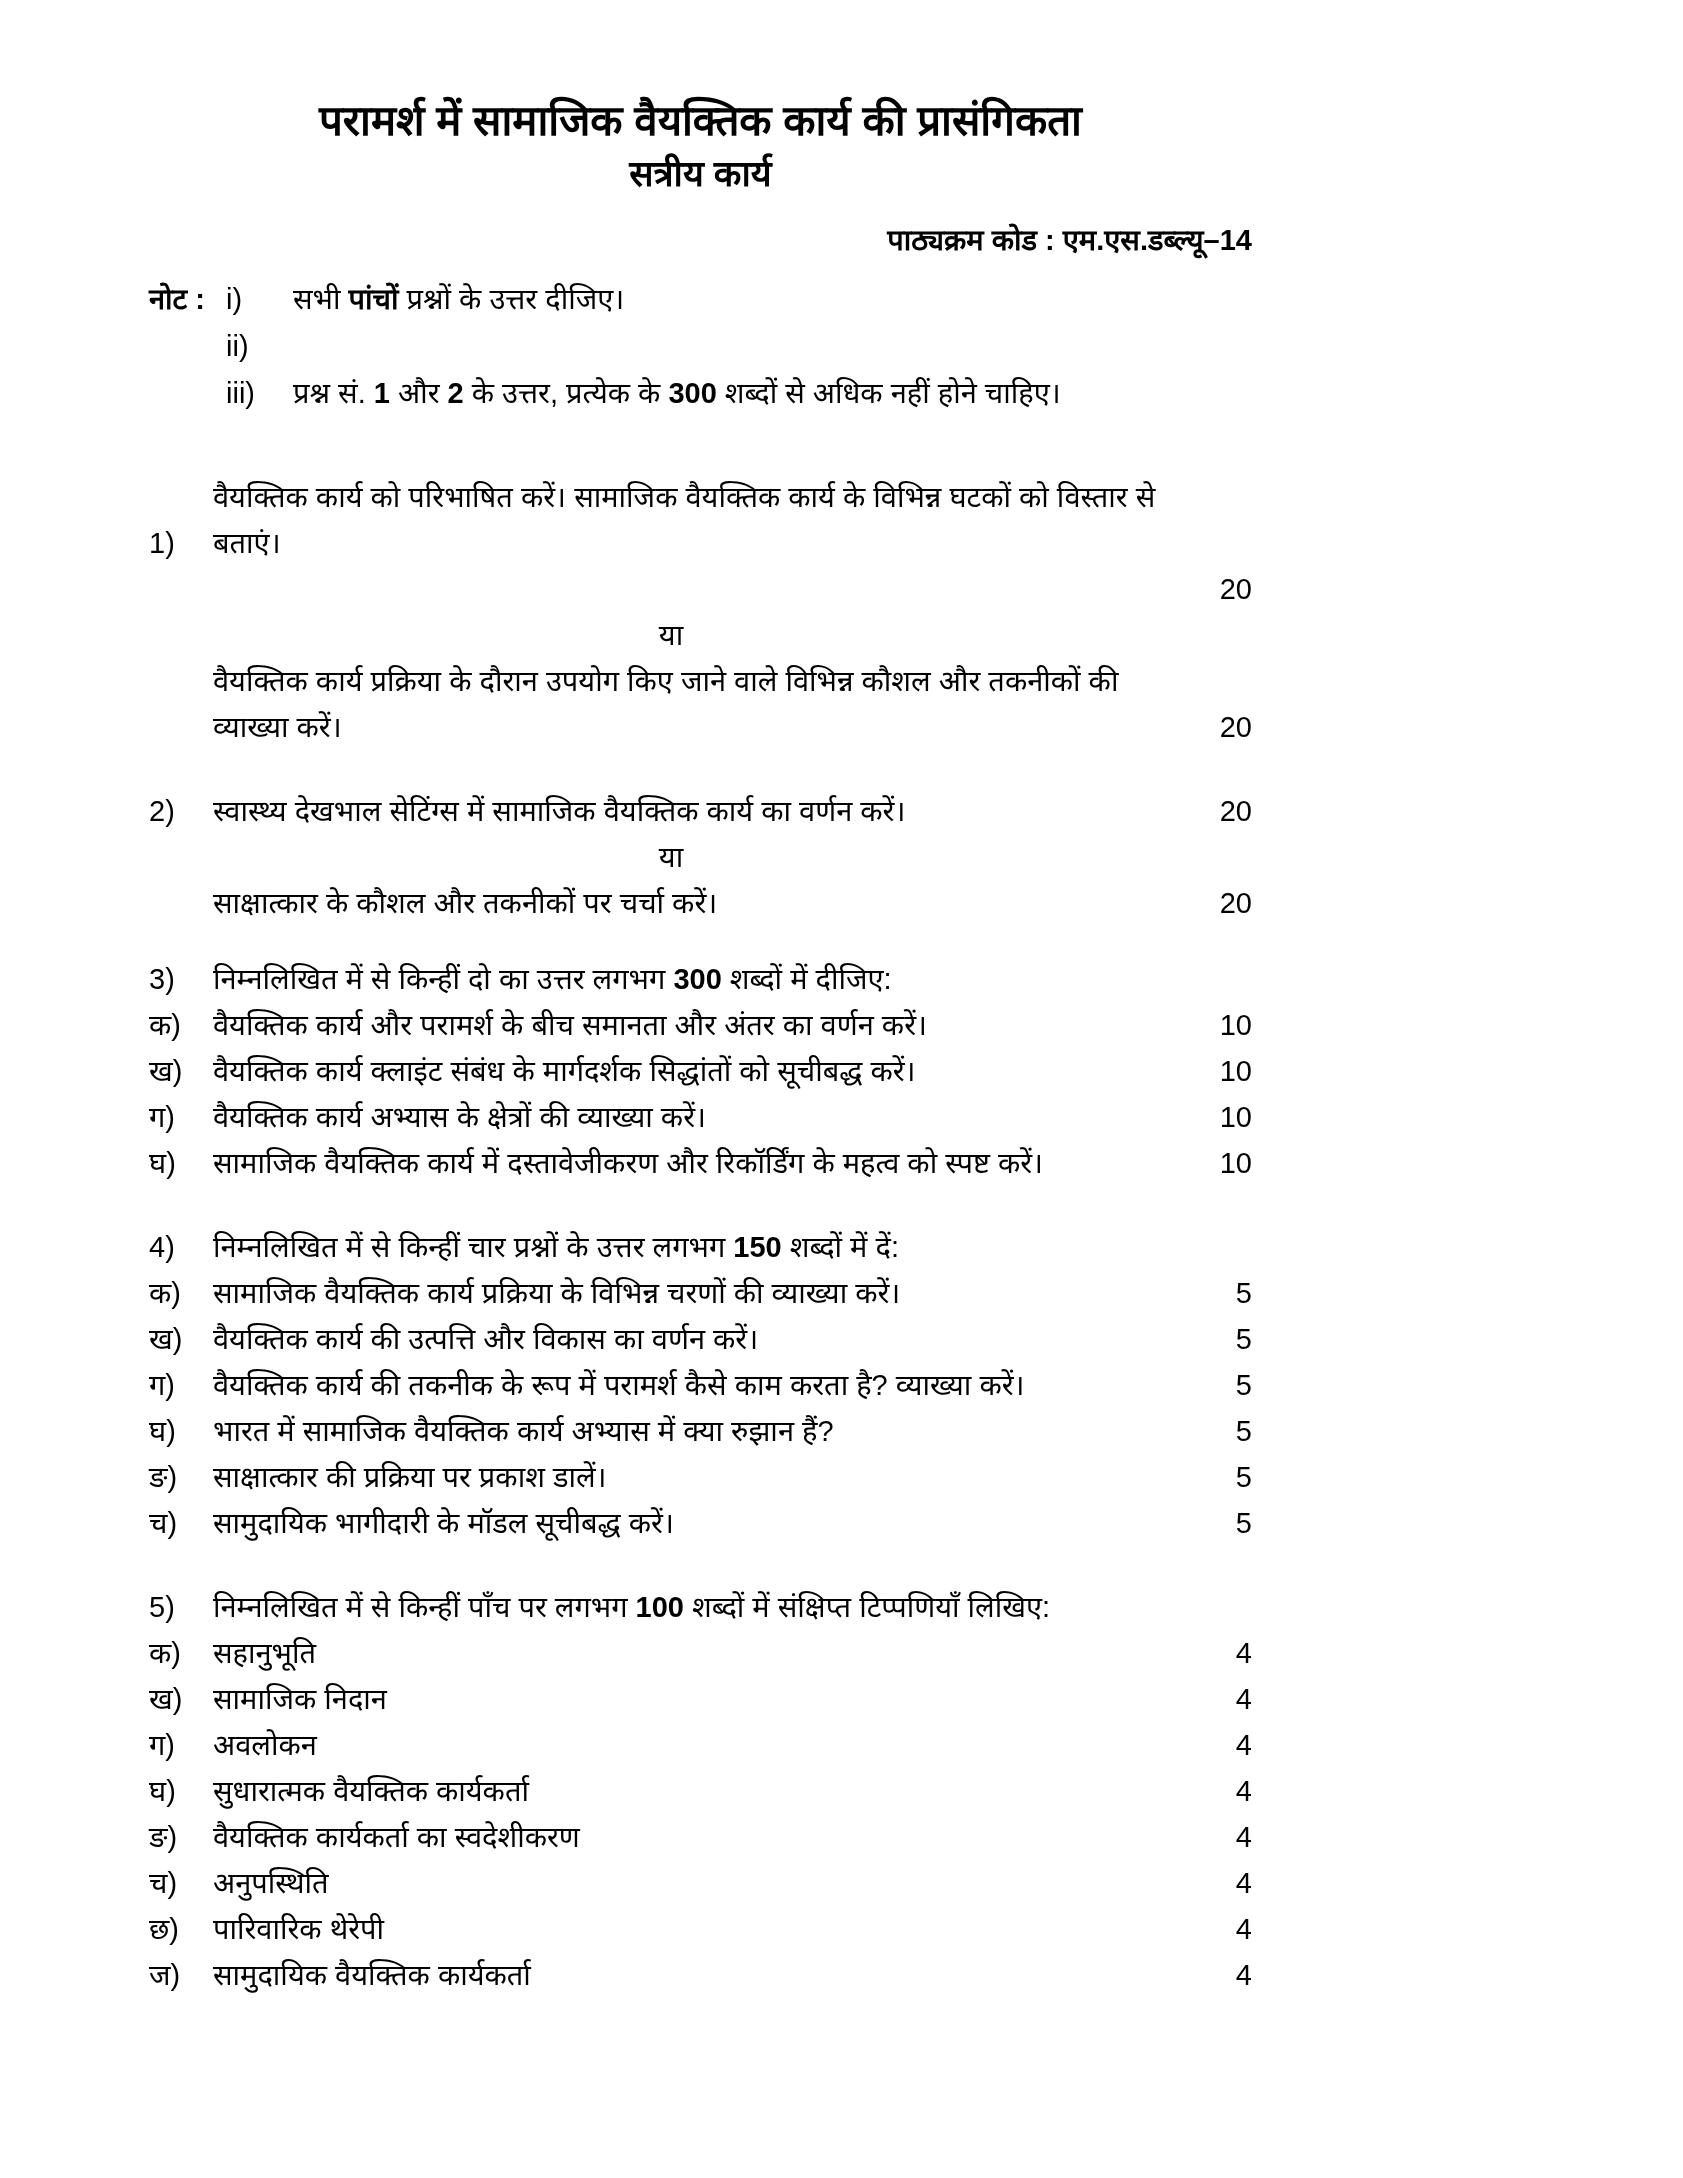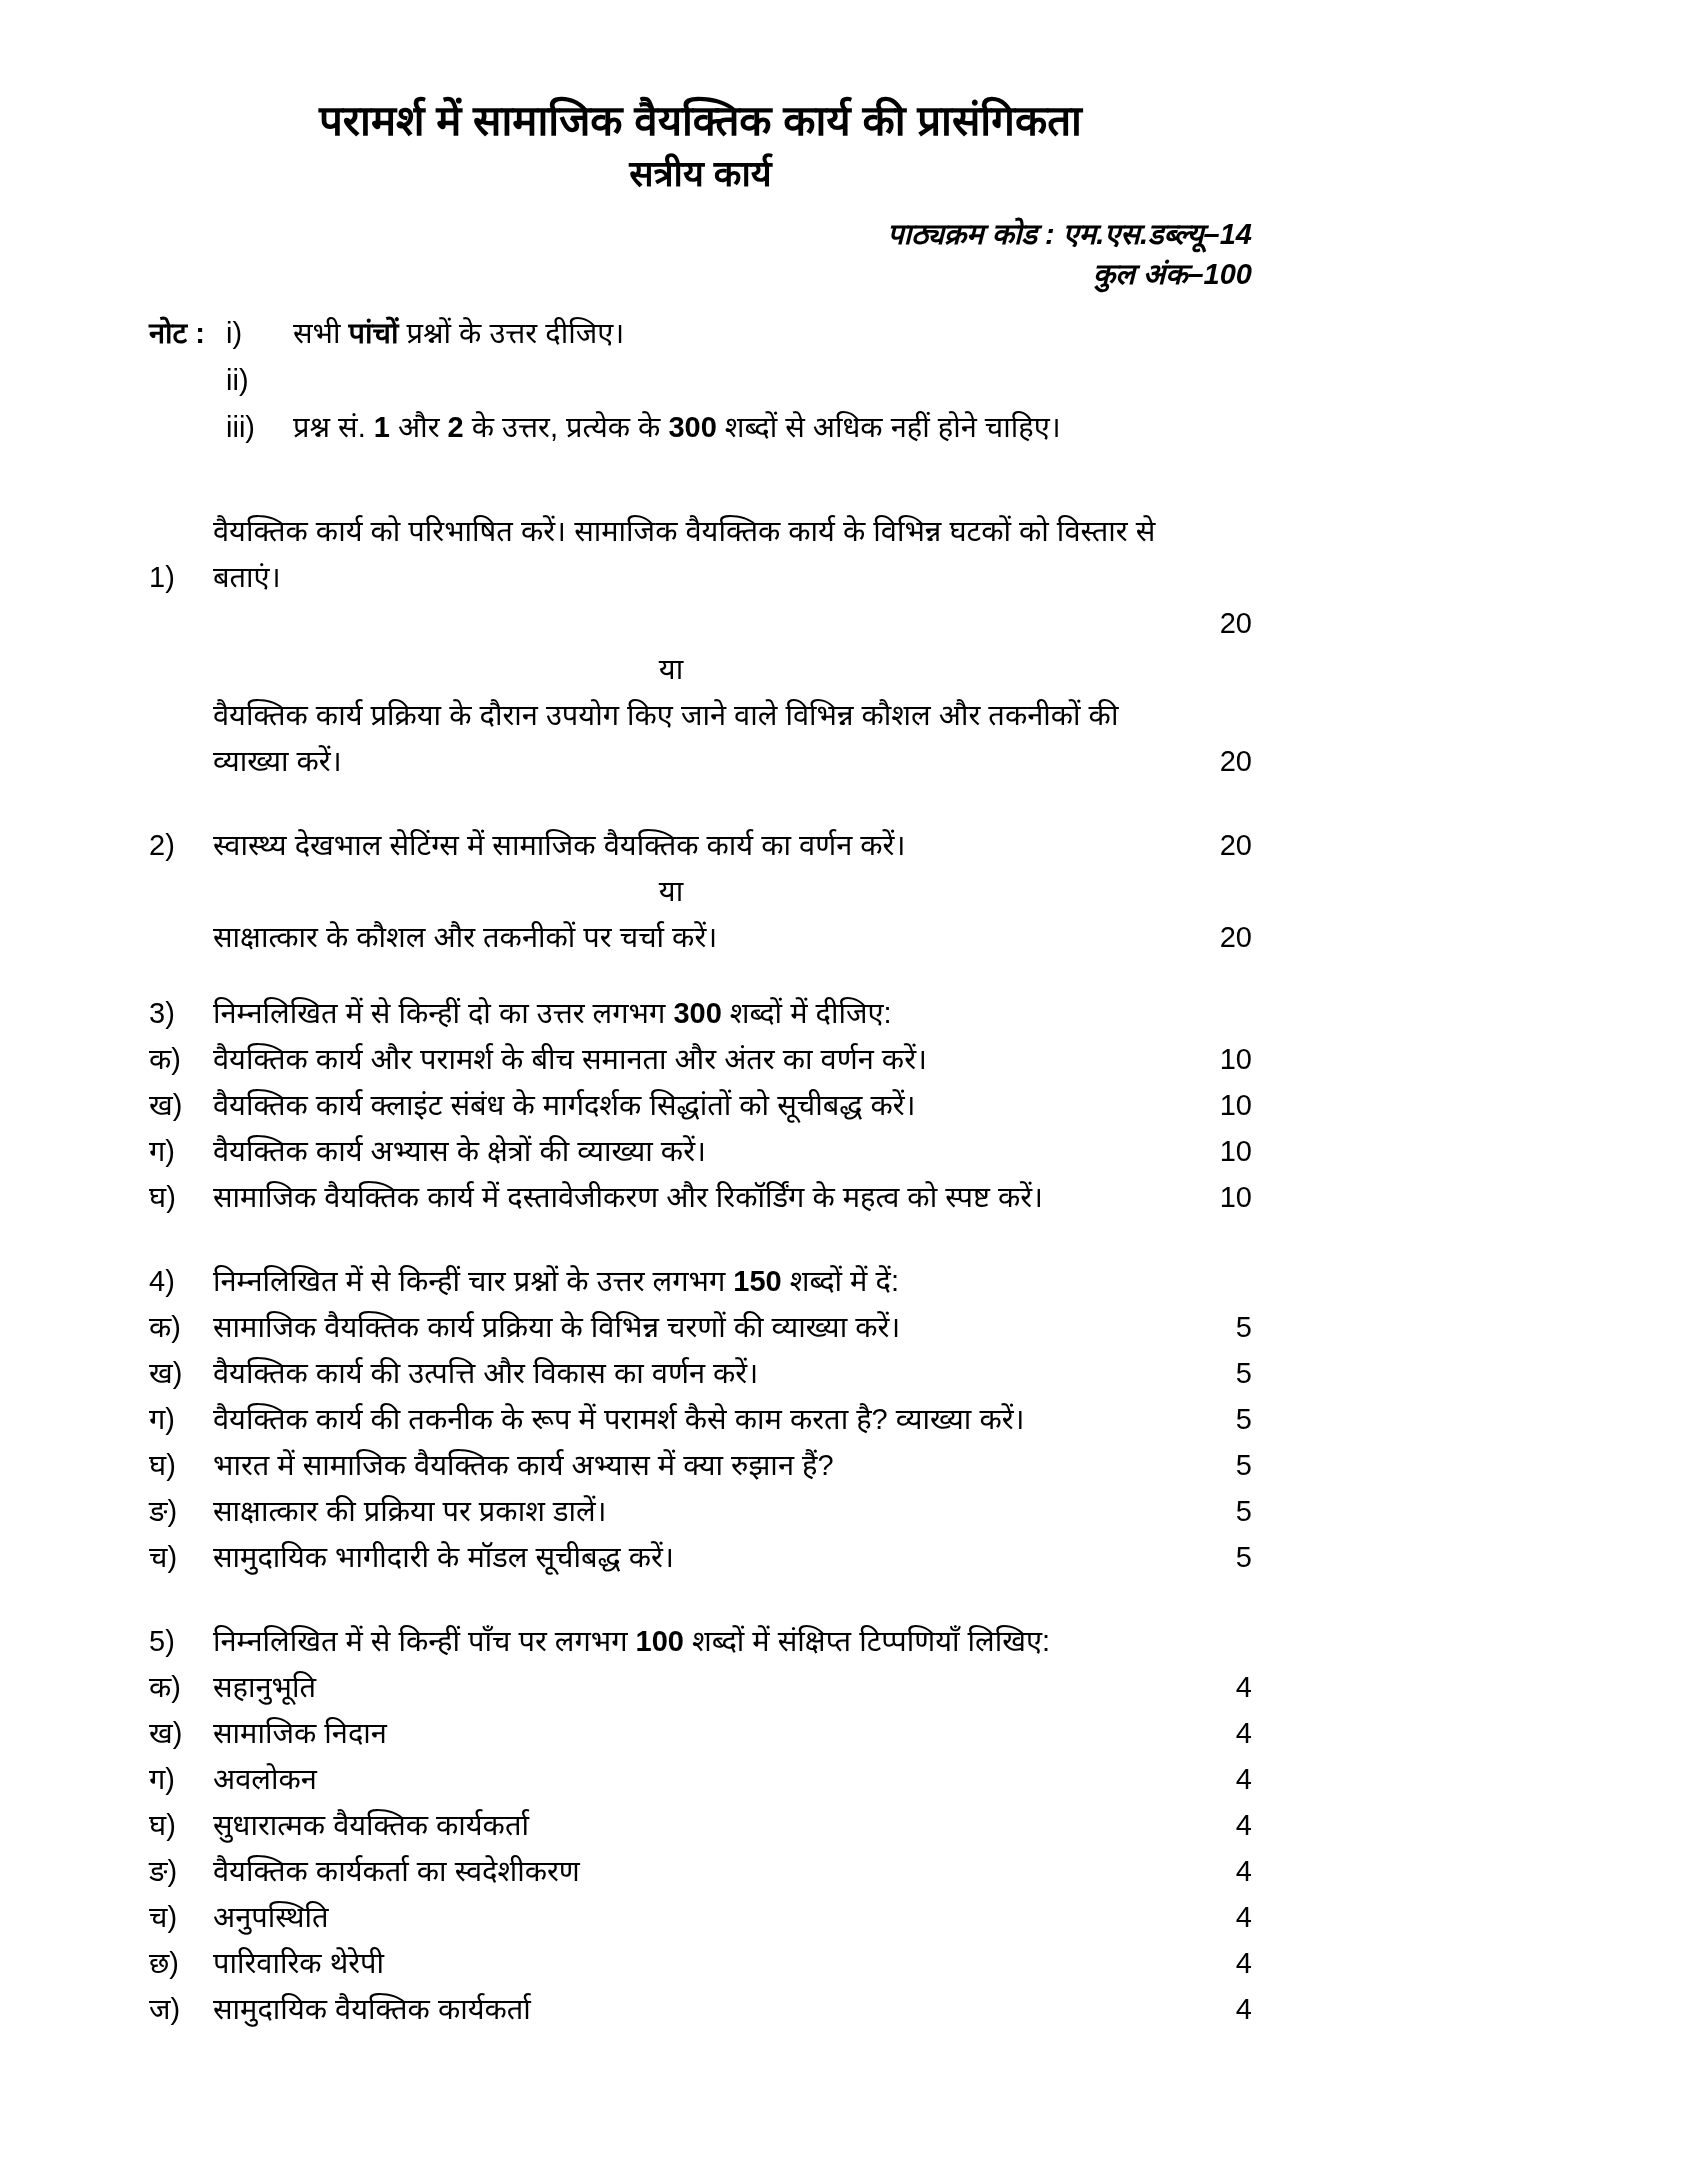--- a/index.html
+++ b/index.html
@@ -7,21 +7,21 @@
     position:relative;
     width:1435px; height:2178px;
     background:#ffffff; color:#000000;
     font-family:"Liberation Sans","DejaVu Sans",sans-serif;
     box-sizing:border-box;
     padding:94px 183px 0 149px;
     overflow:hidden;
   }
   .doc-title   { font-size:42px; font-weight:bold; text-align:center; line-height:53px; margin:0; }
   .doc-subtitle{ font-size:36px; font-weight:bold; text-align:center; line-height:53px; margin:0; }
-  .meta        { margin-top:14px; text-align:right; font-size:29px; font-weight:bold; line-height:40px;font-style:italic; }
+  .meta        { margin-top:20px; text-align:right; font-size:29px; font-weight:bold; line-height:40px; }
   .note        { margin-top:16px; font-size:29px; line-height:47px; }
   .note-row    { display:flex; }
   .note-label  { width:77px; flex:none; font-weight:bold; }
   .note-num    { width:67px; flex:none; }
   .note-text   { flex:1; }
   .qblock      { font-size:29px; line-height:46px; }
   #q1 { margin-top:57px; }
   #q2 { margin-top:38px; }
   #q3 { margin-top:30px; }
   #q4 { margin-top:38px; }
@@ -36,21 +36,20 @@
 </head>
 <body>
 
 <div class="page">
 
   <div class="doc-title">परामर्श में सामाजिक वैयक्तिक कार्य की प्रासंगिकता</div>
   <div class="doc-subtitle">सत्रीय कार्य</div>
 
   <div class="meta">
     <div>पाठ्यक्रम कोड : एम.एस.डब्ल्यू–14</div>
-    <div>कुल अंक–100</div>
   </div>
 
   <div class="note">
     <div class="note-row">
       <span class="note-label">नोट :</span>
       <span class="note-num">i)</span>
       <span class="note-text"><span>सभी </span><span style="font-weight: bold;">पांचों</span><span> प्रश्नों के उत्तर दीजिए।</span></span>
     </div>
     <div class="note-row">
       <span class="note-label"></span>

